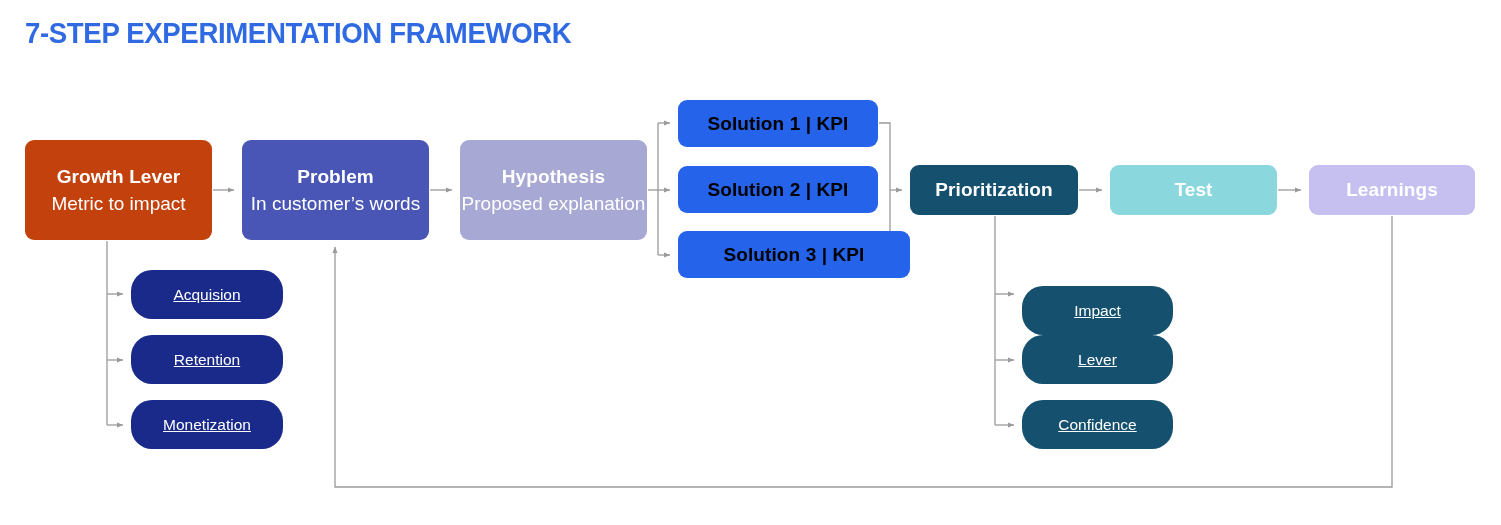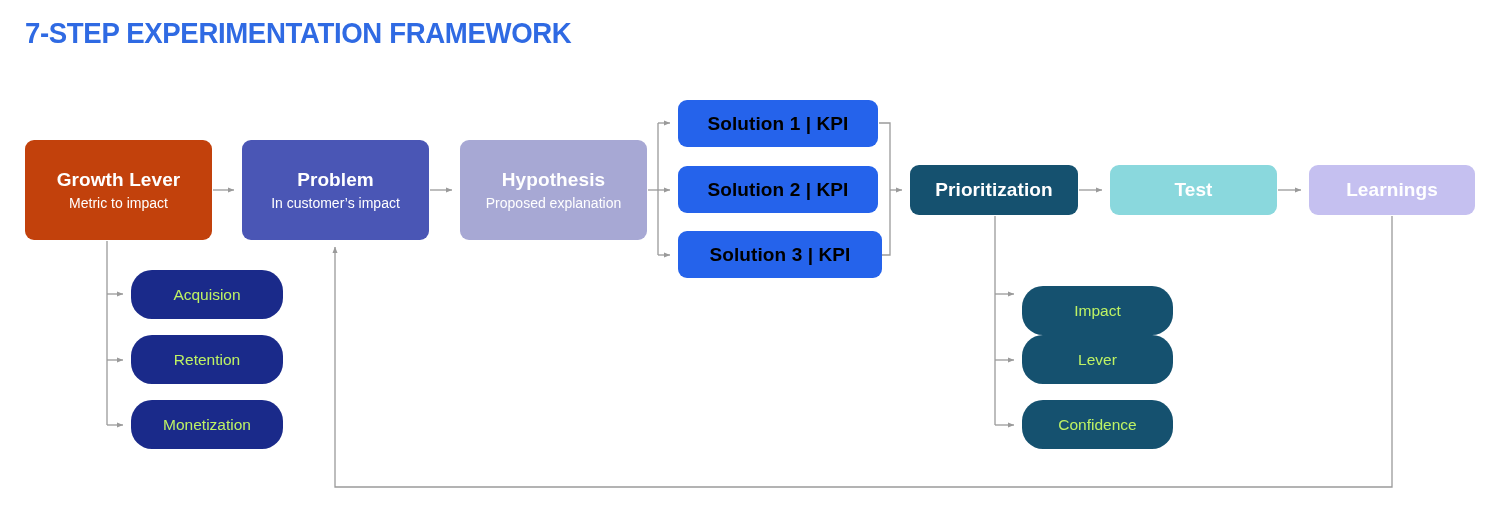--- a/index.html
+++ b/index.html
@@ -60,40 +60,41 @@
     padding: 4px 8px;
   }
   .node .t-main {
     font-weight: bold;
     font-size: 19px;
     letter-spacing: 0.1px;
     white-space: nowrap;
   }
   .node .t-sub {
     font-weight: normal;
-    font-size: 14px;
+    font-size: 19px;
     margin-top: 5px;
     white-space: nowrap;
   }
 
   
   .stage .t-main { font-size: 19px; }
 
   
   .subnode {
     position: absolute;
     box-sizing: border-box;
     border-radius: 21px;
     display: flex;
     align-items: center;
     justify-content: center;
-    color: #bef264;
+    color: #ffffff;
     font-size: 15.5px;
     font-weight: normal;
     white-space: nowrap;
+    text-decoration: underline;
   }
 
   
   .solnode {
     position: absolute;
     box-sizing: border-box;
     border-radius: 9px;
     display: flex;
     align-items: center;
     justify-content: center;
@@ -150,21 +151,21 @@
     </g>
   </svg>
 
   <div class="node stage" style="left:25px; top:140px; width:187px; height:100px; background:#c2410c;">
     <span class="t-main">Growth Lever</span>
     <span class="t-sub">Metric to impact</span>
   </div>
 
   <div class="node stage" style="left:242px; top:140px; width:187px; height:100px; background:#4a56b5;">
     <span class="t-main">Problem</span>
-    <span class="t-sub">In customer’s impact</span>
+    <span class="t-sub">In customer’s words</span>
   </div>
 
   <div class="node stage" style="left:910px; top:165px; width:168px; height:50px; background:#15516f;">
     <span class="t-main">Prioritization</span>
   </div>
 
   <div class="node stage" style="left:460px; top:140px; width:187px; height:100px; background:#a7a8d4;">
     <span class="t-main">Hypothesis</span>
     <span class="t-sub">Proposed explanation</span>
   </div>
@@ -186,21 +187,21 @@
   <div class="subnode" style="left:131px; top:400px; width:152px; height:49px; background:#1a2a8a;">
     <span>Monetization</span>
   </div>
 
   <div class="solnode" style="left:678px; top:100px; width:200px; height:47px; background:#2563eb;">
     <span>Solution 1 | KPI</span>
   </div>
   <div class="solnode" style="left:678px; top:166px; width:200px; height:47px; background:#2563eb;">
     <span>Solution 2 | KPI</span>
   </div>
-  <div class="solnode" style="left:678px; top:231px; width:204px; height:47px; background:#2563eb;">
+  <div class="solnode" style="left:678px; top:231px; width:232px; height:47px; background:#2563eb;">
     <span>Solution 3 | KPI</span>
   </div>
 
   <div class="subnode" style="left:1022px; top:270px; width:151px; height:49px; background:#15516f;margin-top:16px;">
     <span>Impact</span>
   </div>
   <div class="subnode" style="left:1022px; top:335px; width:151px; height:49px; background:#15516f;">
     <span>Lever</span>
   </div>
   <div class="subnode" style="left:1022px; top:400px; width:151px; height:49px; background:#15516f;">

